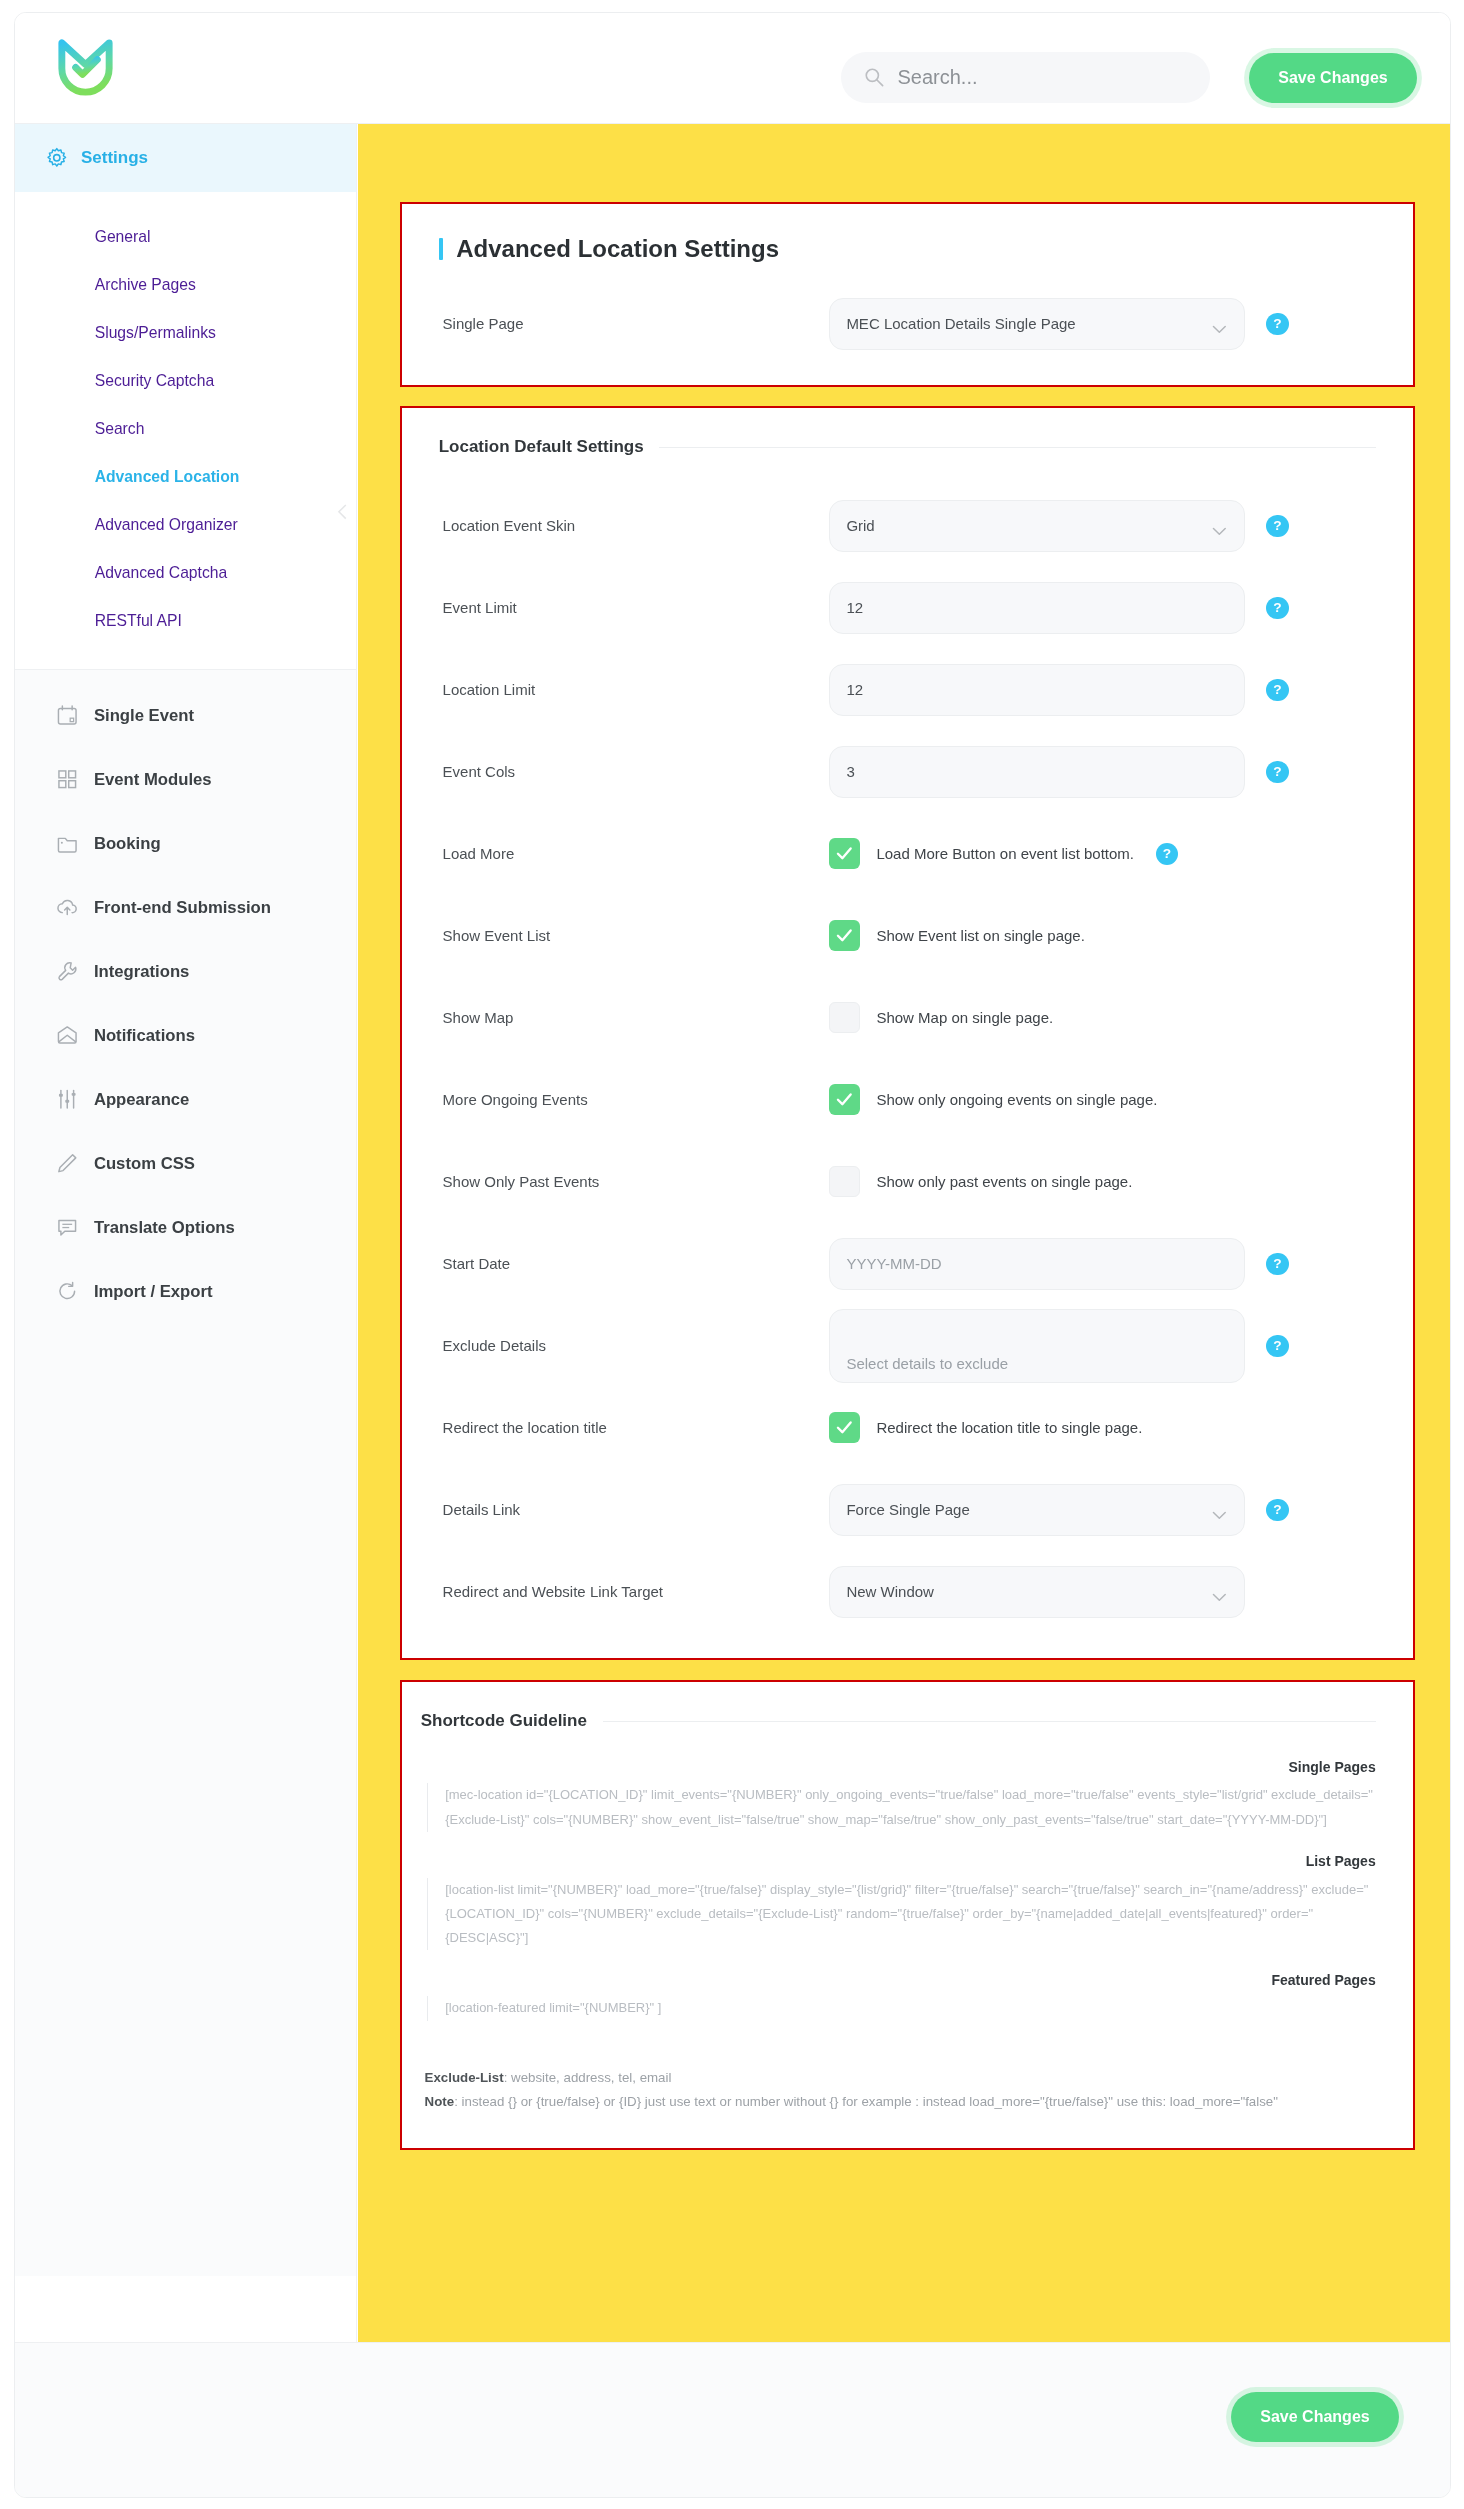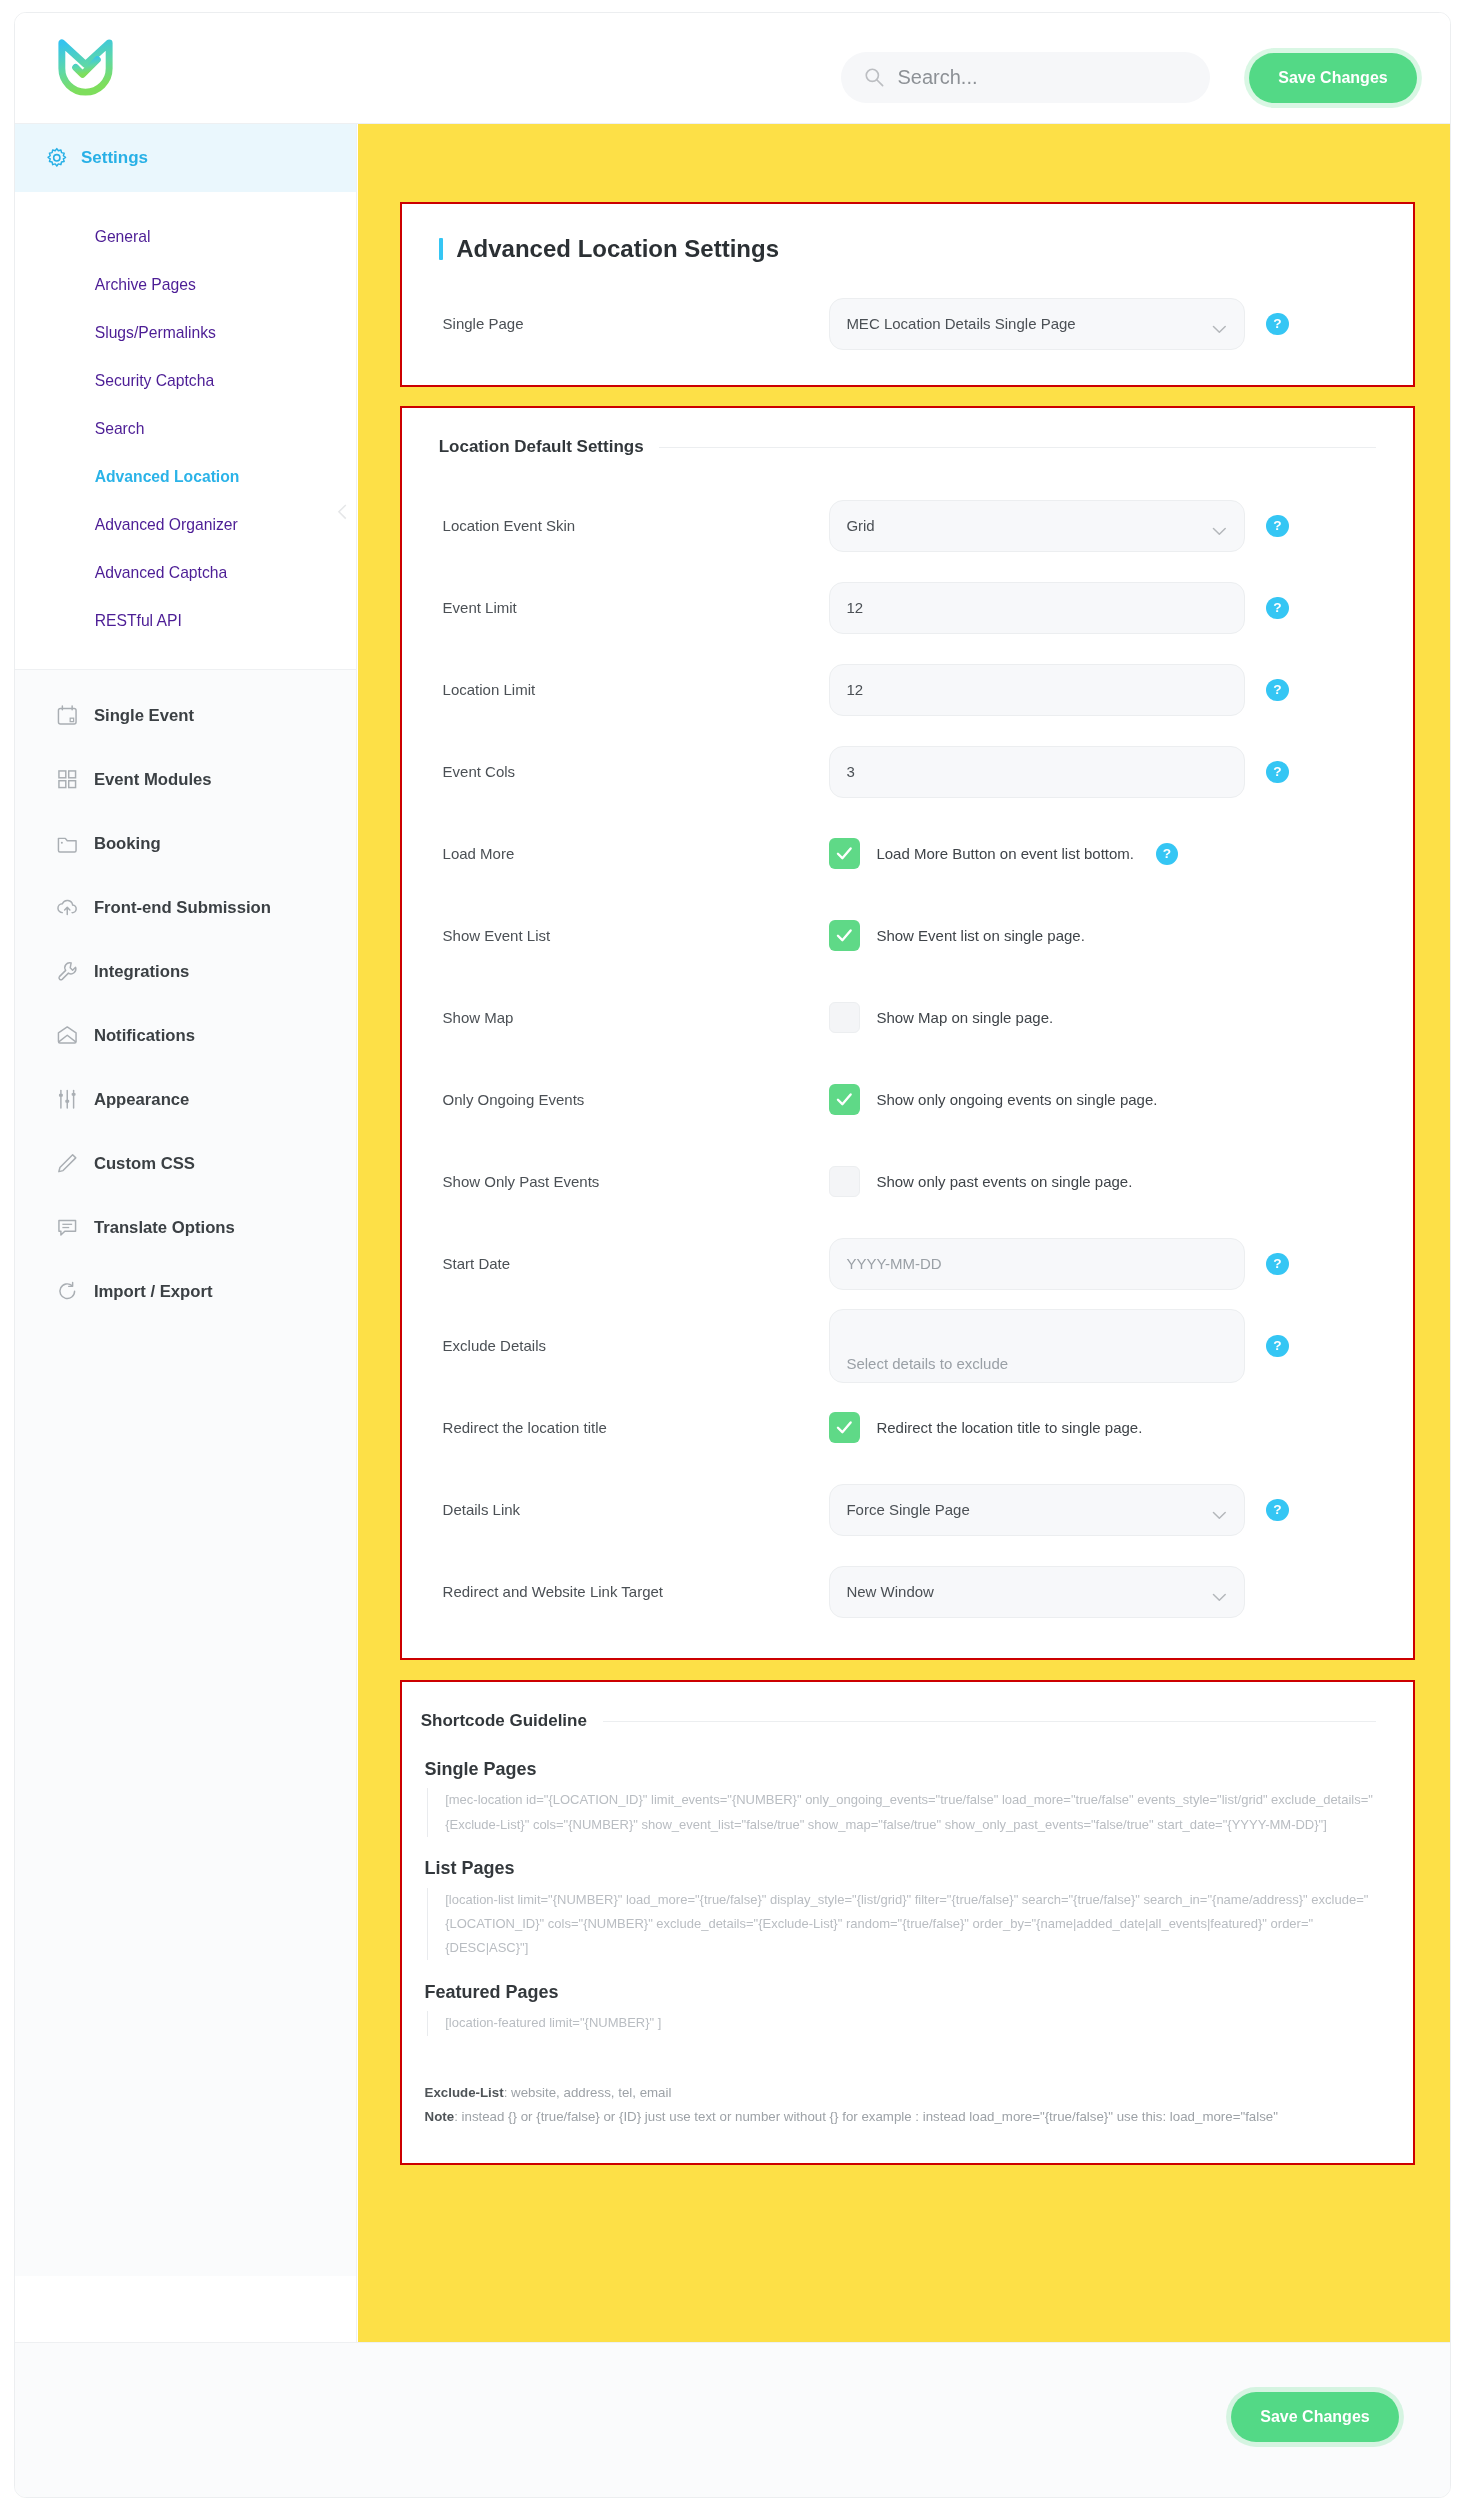--- a/index.html
+++ b/index.html
@@ -158,21 +158,21 @@
     width: 31px; height: 31px; border-radius: 5.9px;
     flex: 0 0 auto; margin-right: 16.7px;
   }
   .cbx.on { background: #5fd987; display:flex; align-items:center; justify-content:center; }
   .cbx.off { background: #f4f5f7; border: 1px solid #eceef0; }
   .cbx svg { width: 18.6px; height: 18.6px; display:block; }
   .cbx-text { font-size: 15px; color: #3f4449; }
 
   
   .sc-group { margin-bottom: 21.6px; }
-  .sc-head { font-size: 18px; font-weight: bold; color: #33383c; margin-bottom: 8.8px; padding-left: 3.9px; }
+  .sc-head { font-size: 14px; font-weight: bold; color: #33383c; margin-bottom: 8.8px; padding-left: 3.9px; text-align: right; }
   .sc-code {
     border-left: 1px solid #e9ebee;
     padding-left: 17.6px; margin-left: 5.9px;
     font-size: 13px; line-height: 1.85;
     color: #b9bdc2; word-break: break-word;
   }
   .sc-footer { margin-top: 45px; padding-top: 0; }
   .sc-note { font-size: 13.3px; line-height: 1.85; color: #9da2a7; padding-left: 3.9px; }
   .sc-note b { color: #4f5458; }
 
@@ -481,21 +481,21 @@
 
       <div class="row">
         <div class="lbl">Show Map</div>
         <div class="ctl">
           <span class="cbx off"></span>
           <span class="cbx-text">Show Map on single page.</span>
         </div>
       </div>
 
       <div class="row">
-        <div class="lbl">Only Ongoing Events</div>
+        <div class="lbl">More Ongoing Events</div>
         <div class="ctl">
           <span class="cbx on">
             <svg viewBox="0 0 19 19">
                 <polyline points="3,10 7.5,14.5 16,4.5" fill="none" stroke="#ffffff" stroke-width="2.4" stroke-linecap="round" stroke-linejoin="round"></polyline>
               </svg>
           </span>
           <span class="cbx-text">Show only ongoing events on single page.</span>
         </div>
       </div>
 

